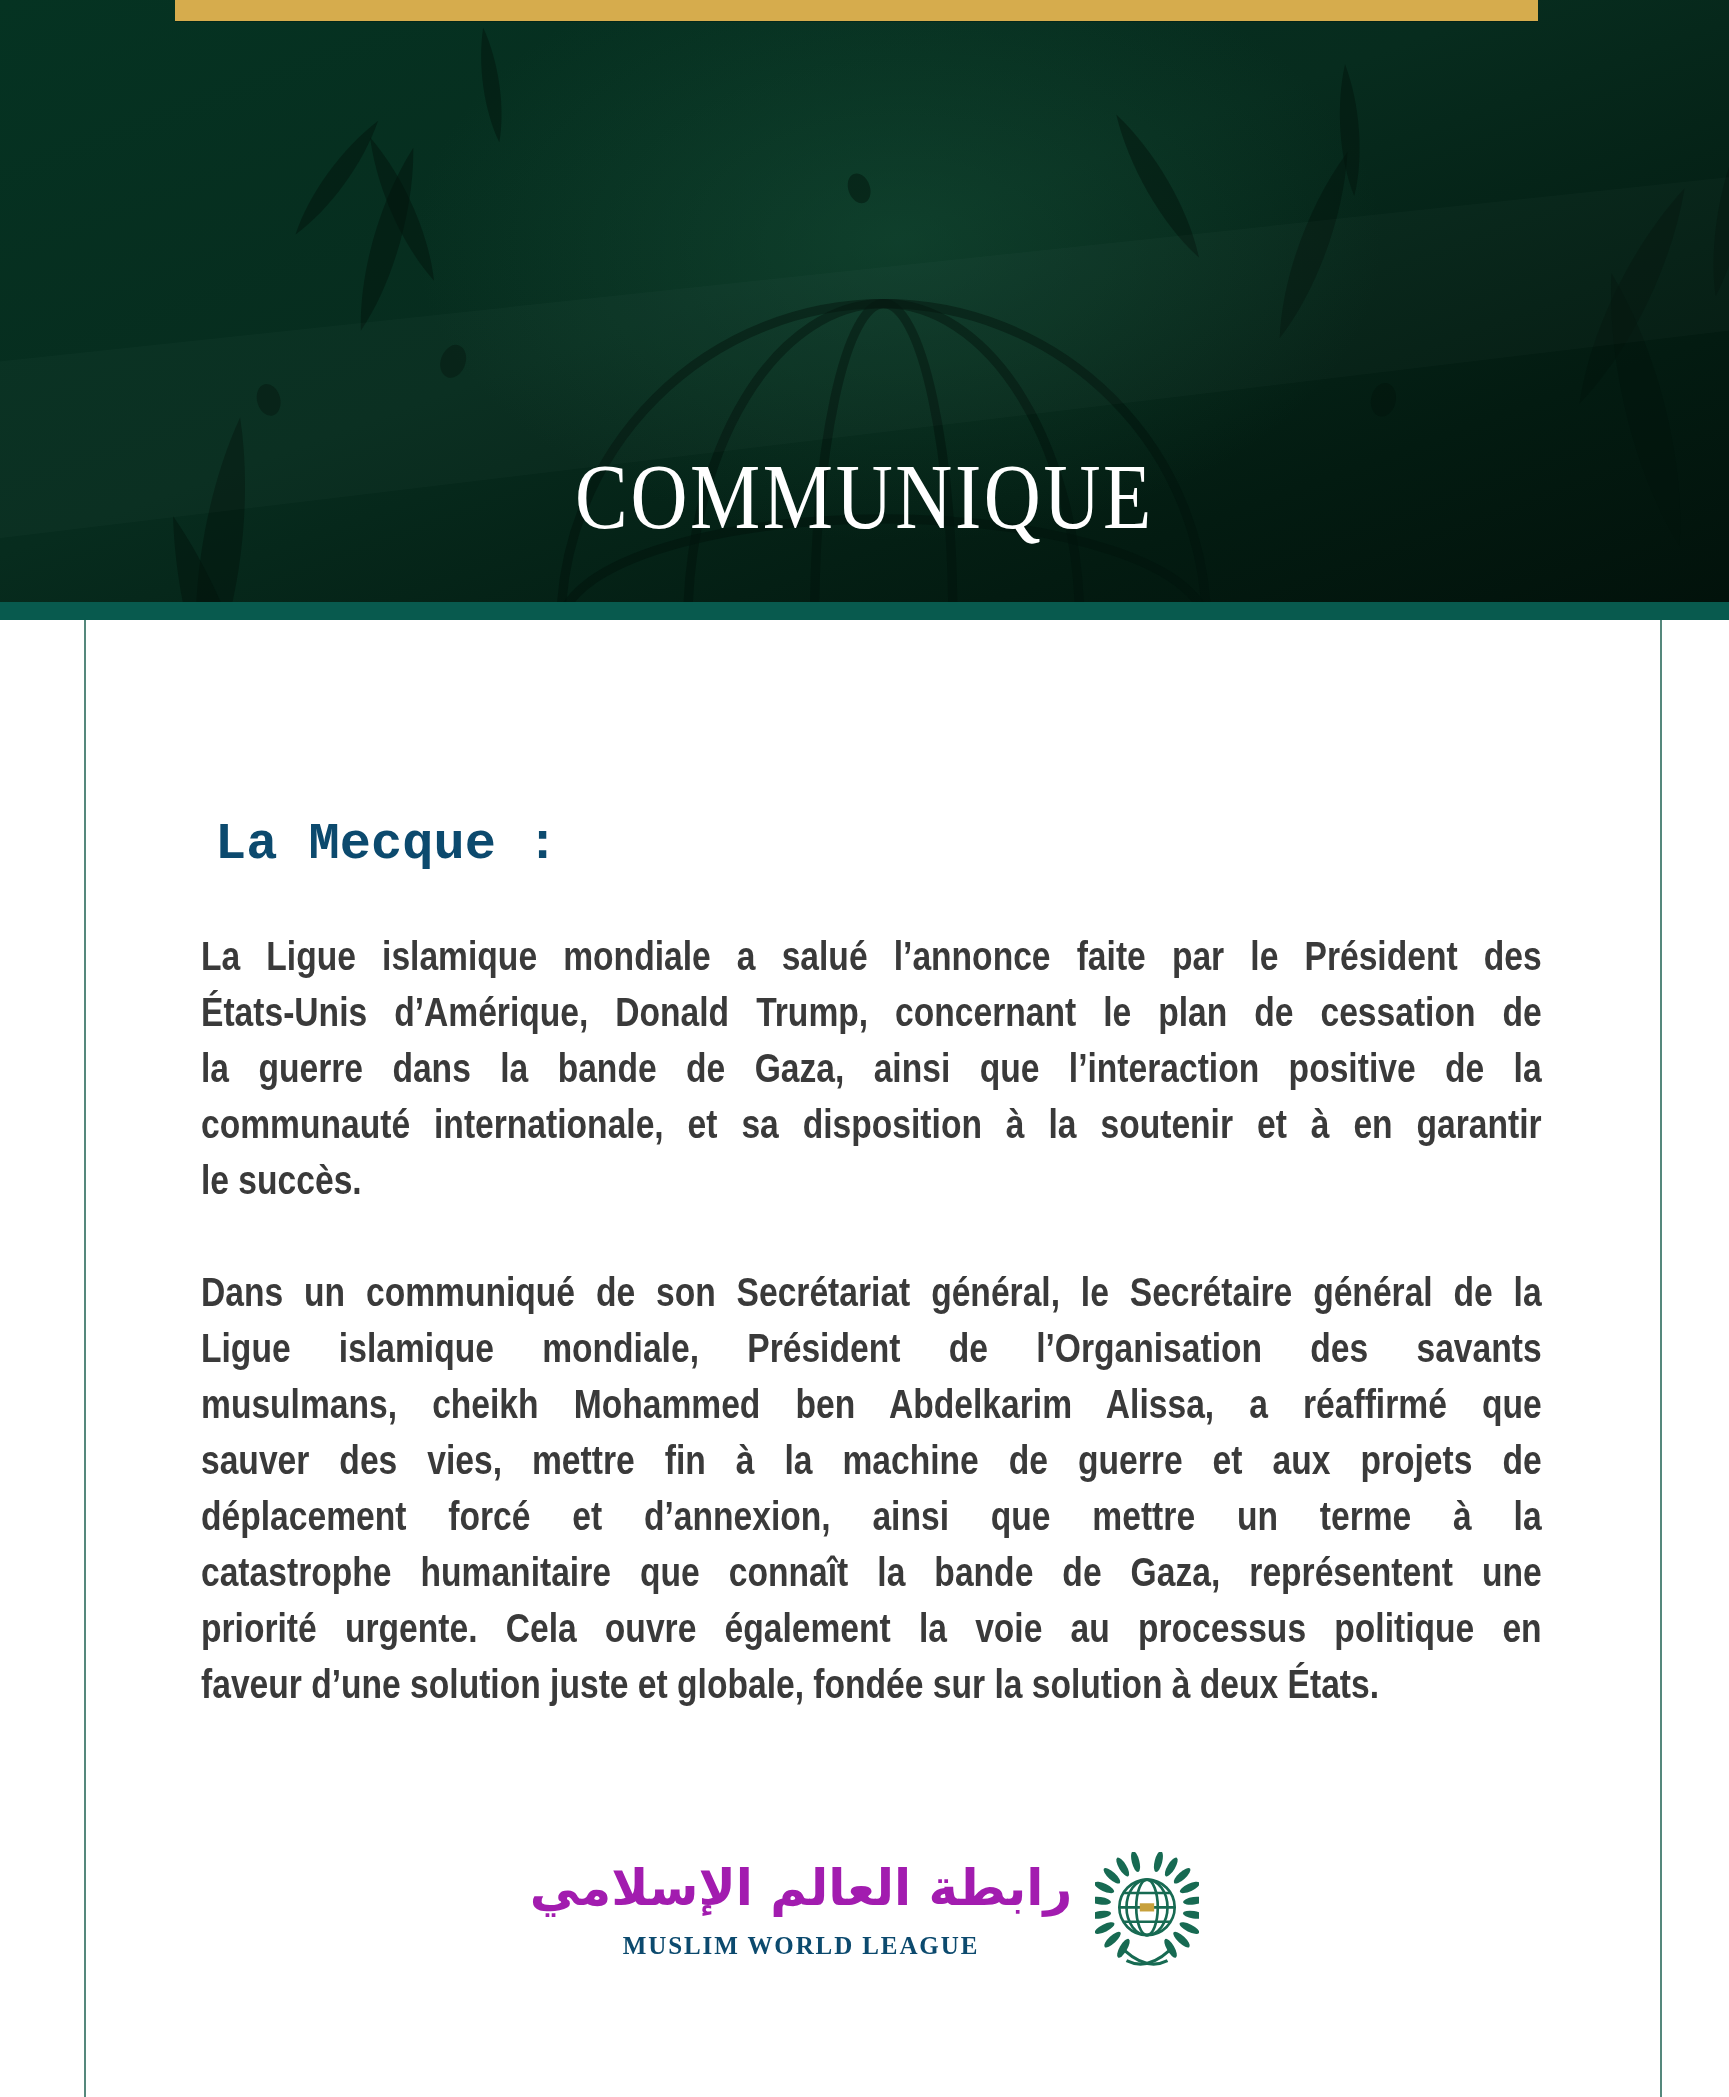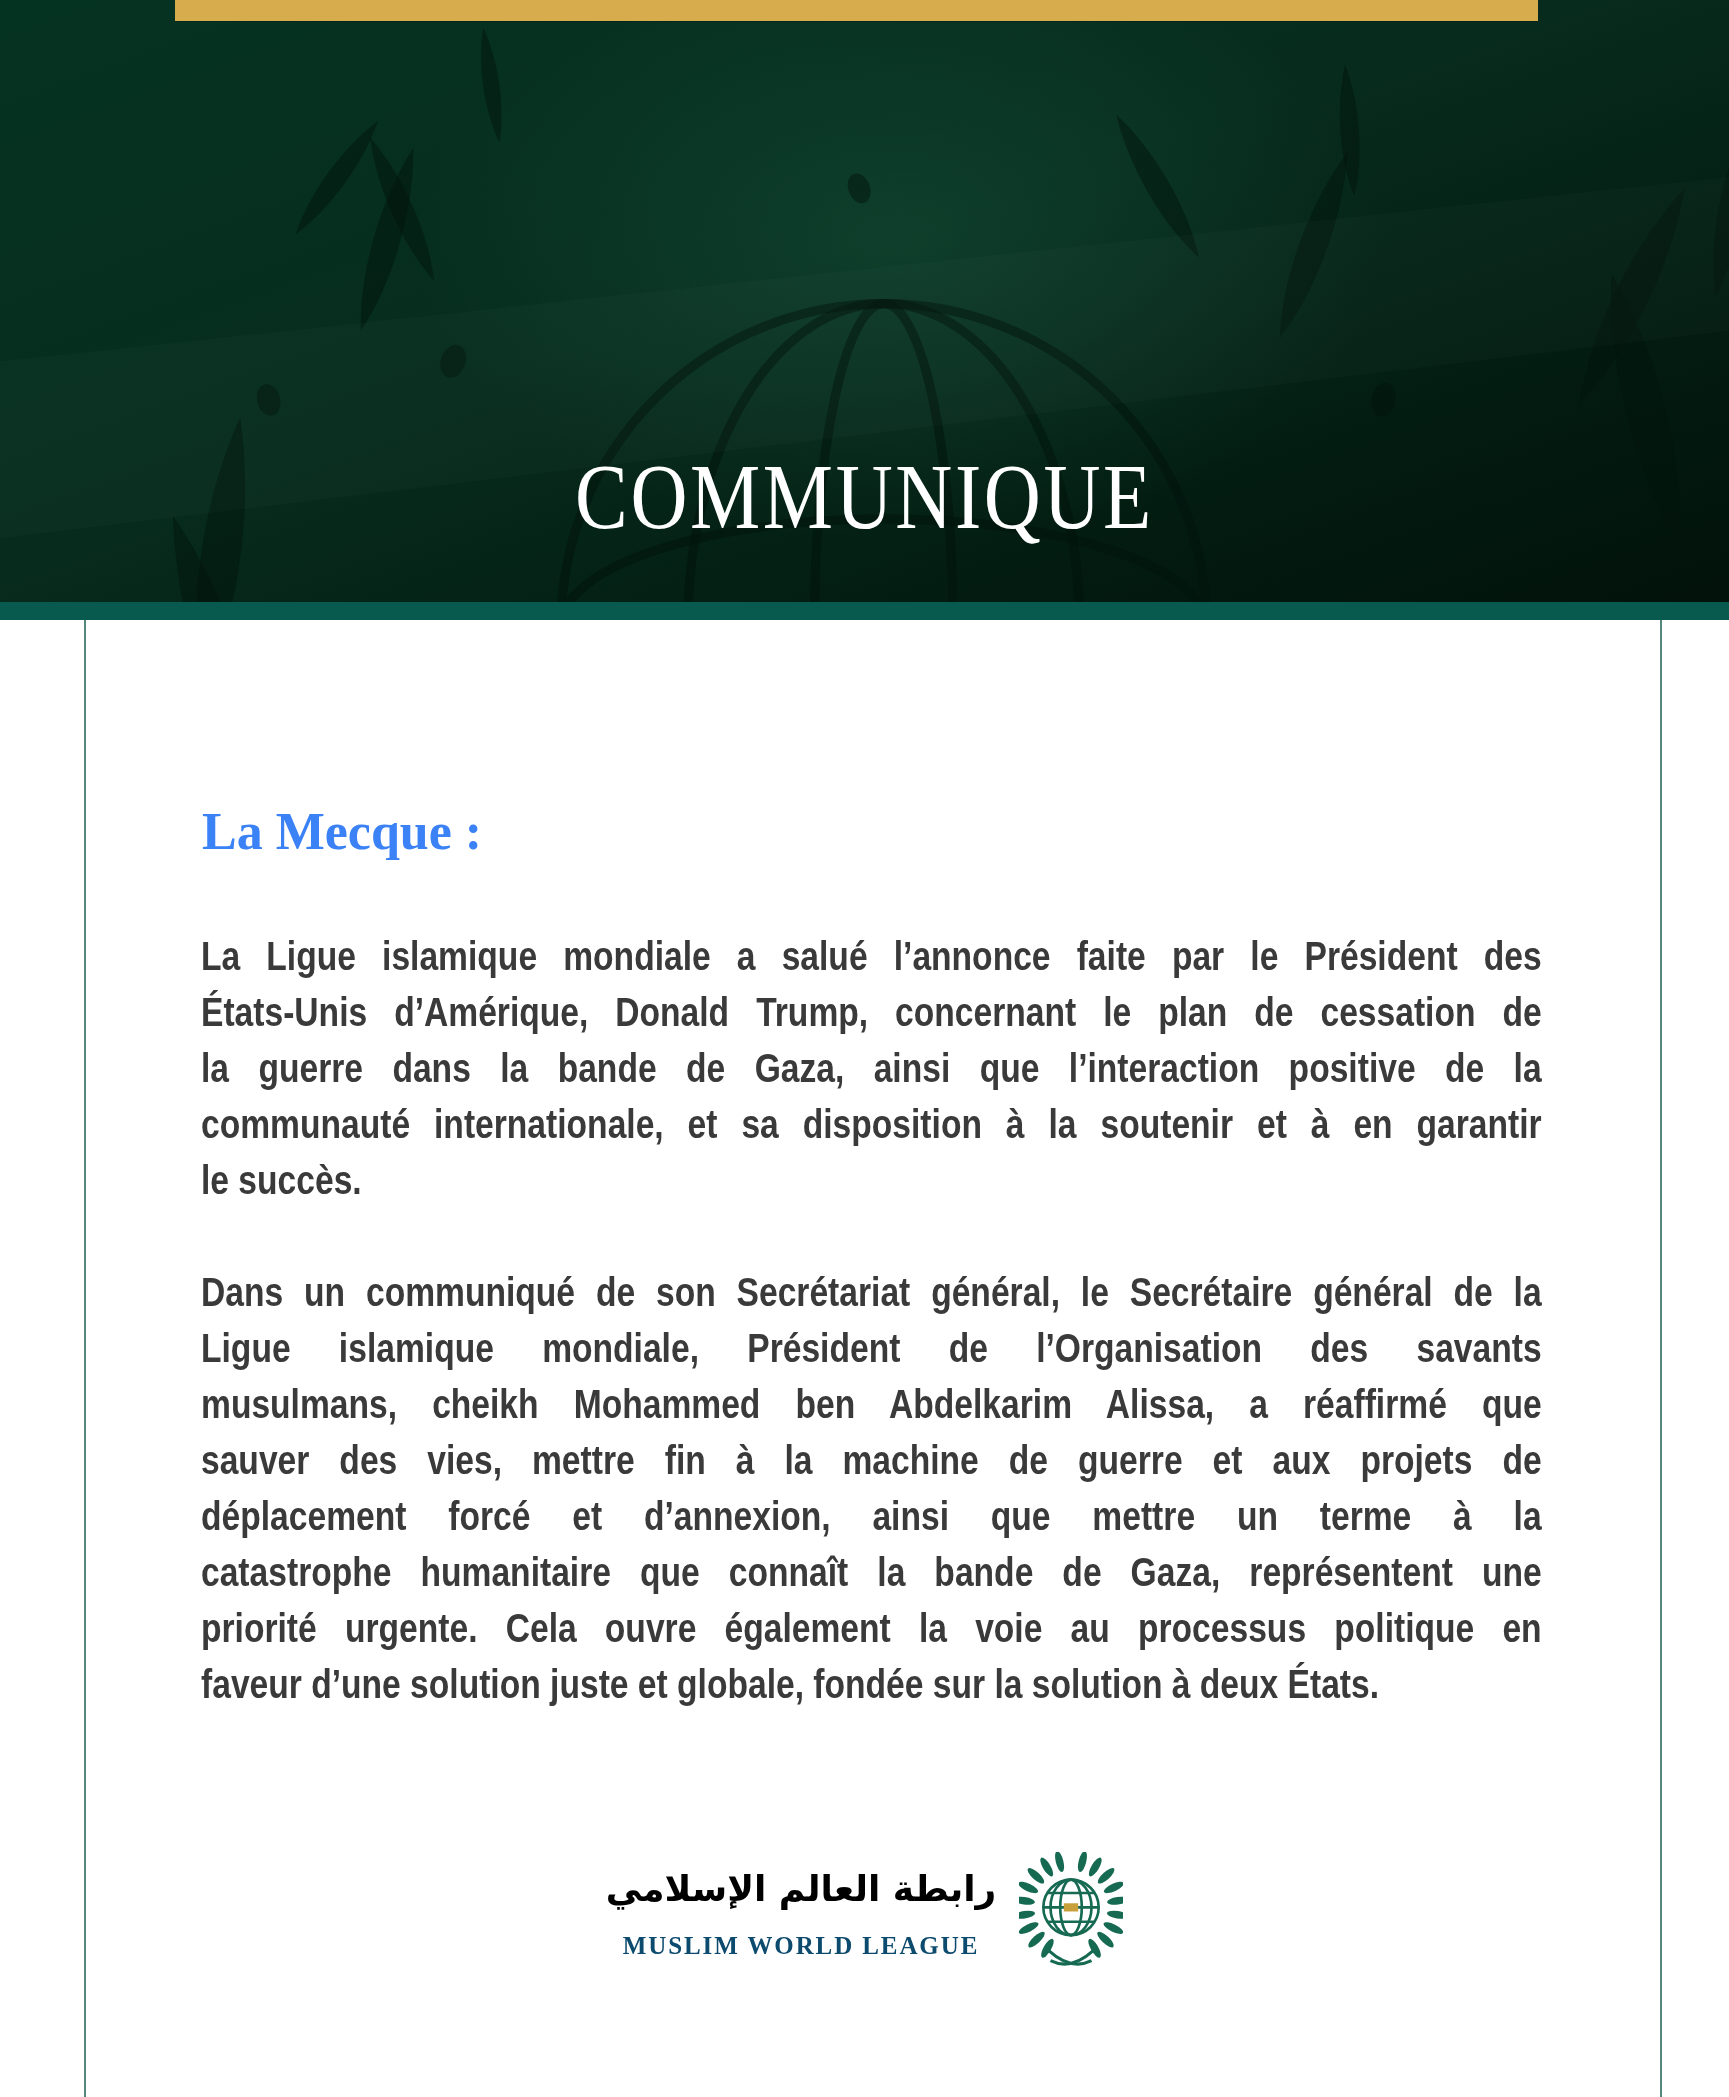--- a/index.html
+++ b/index.html
@@ -36,23 +36,23 @@
     background:#085a4e;
   }
 
   
   .content { position:absolute; top:620px; left:0; width:1729px; height:1477px; background:#ffffff; }
   .rule { position:absolute; top:0; bottom:0; width:2.3px; background:#55887c; }
   .rule-left  { left:84px; }
   .rule-right { left:1660px; }
 
   .dateline {
-    position:absolute; left:201px; top:185px; margin:1px;
-    font-family:Liberation Serif, serif; font-weight:700;
-    font-size:52px; line-height:52px; color:#3b82f6;
+    position:absolute; left:201px; top:185px; margin:14px;
+    font-family:Liberation Mono, monospace; font-weight:700;
+    font-size:52px; line-height:52px; color:#0c4a6e;
   }
 
   .para {
     position:absolute; left:201px; width:1596px;
     transform:scaleX(0.84); transform-origin:left top;
     font-family:"Liberation Sans", sans-serif; font-weight:700;
     font-size:40px; line-height:56px; color:#3a3a3a;
   }
   .para-1 { top:308px; }
   .para-2 { top:644px; }
@@ -60,21 +60,21 @@
   .line.last { text-align-last:left; }
 
   
   .logo {
     position:absolute; left:0; top:1230px; width:1729px;
     display:flex; justify-content:center; align-items:flex-start; gap:23px;
   }
   .logo-text { display:flex; flex-direction:column; align-items:center; }
   .logo-arabic {
     direction:rtl; font-family:"DejaVu Sans", sans-serif; font-weight:700;
-    font-size:36px; line-height:77px; color:#000000; white-space:nowrap;
+    font-size:50px; line-height:77px; color:#a21caf; white-space:nowrap;
   }
   .logo-latin {
     margin-top:4.6px; font-family:"Liberation Serif", serif; font-weight:700;
     font-size:25px; letter-spacing:1.9px; color:#0c4a6e; white-space:nowrap;
   }
   .emblem { width:104px; height:121px; display:block; margin-top:1.5px; }
 </style>
 </head>
 <body>
 

